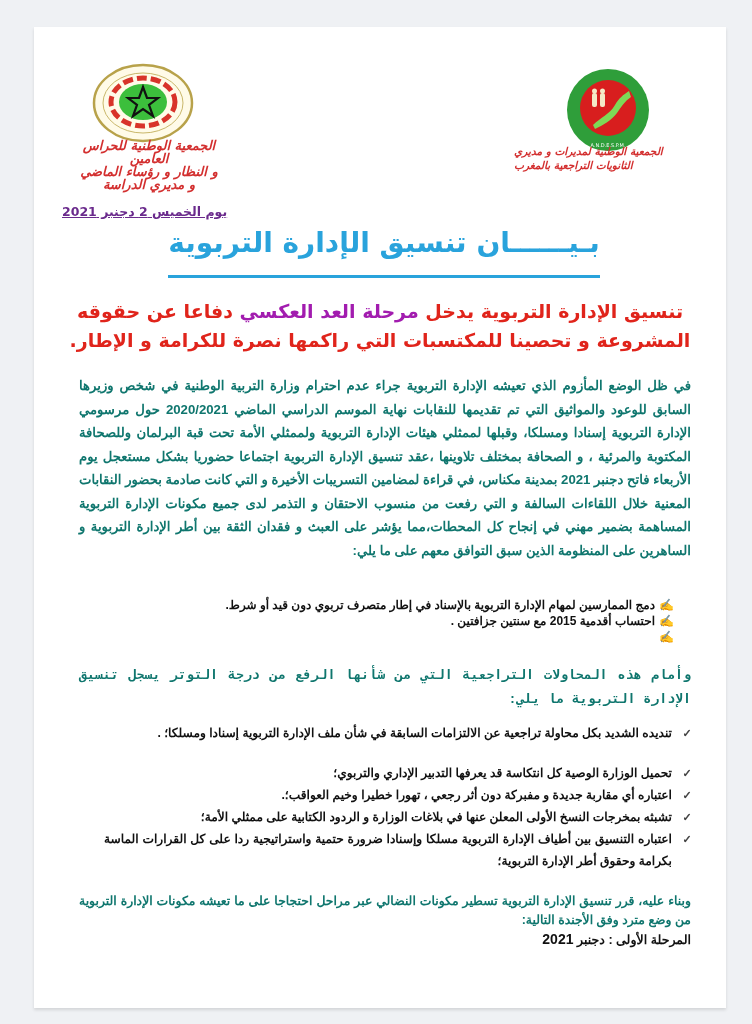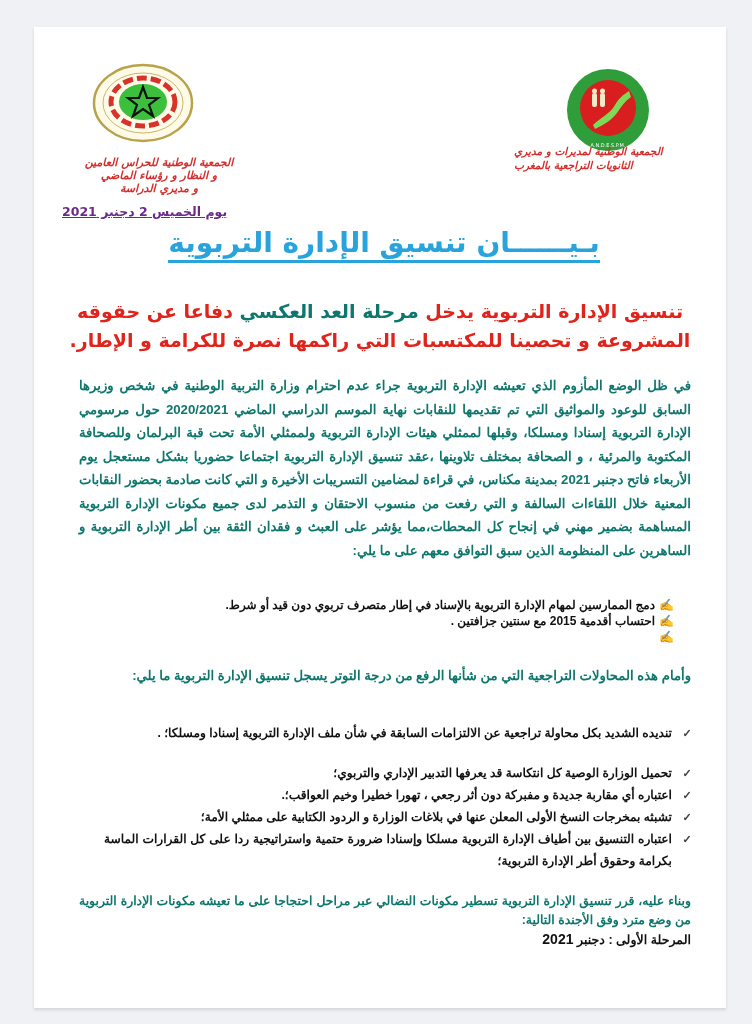--- a/index.html
+++ b/index.html
@@ -33,31 +33,30 @@
     }
     .logo-right {
       position: absolute;
       left: 531px;
       top: 40px;
       width: 86px;
       height: 86px;
     }
     .org-left {
       position: absolute;
-      left: 40px;
+      left: 30px;
       top: 112px;
       width: 170px;
       text-align: center;
       direction: rtl;
       color: #d32f2f;
       font-weight: bold;
       font-style: italic;
-      font-size: 11px;
+      font-size: 13px;
       line-height: 13px;
-      margin-top: 17px;
     }
     .org-right {
       position: absolute;
       left: 480px;
       top: 117px;
       width: 190px;
       text-align: left;
       direction: rtl;
       color: #d32f2f;
       font-weight: bold;
@@ -83,36 +82,36 @@
       text-align: center;
       direction: rtl;
       color: #29a3dc;
       font-weight: bold;
       font-size: 28px;
       line-height: 36px;
       letter-spacing: 0.5px;
     }
     .main-title span {
       border-bottom: 3px solid #29a3dc;
-      padding-bottom: 1px;
+      padding-bottom: 16px;
     }
     .headline {
       position: absolute;
       left: 10px;
       top: 270px;
       width: 672px;
       text-align: center;
       direction: rtl;
       color: #e0241b;
       font-weight: bold;
       font-size: 19px;
       line-height: 29px;
     }
     .headline .green {
-      color: #0f766e;
+      color: #a21caf;
     }
     .body-text {
       position: absolute;
       left: 45px;
       width: 612px;
       direction: rtl;
       text-align: justify;
       color: #0f766e;
       font-weight: bold;
       font-size: 13.2px;
@@ -254,21 +253,21 @@
     </li>
     <li>
       <span class="pen-icon">✍</span>
       <span>احتساب أقدمية 2015 مع سنتين جزافتين .</span>
     </li>
     <li>
       <span class="pen-icon">✍</span>
     </li>
   </ul>
 
-  <p class="body-text p2" style="margin:0;">وأمام هذه المحاولات التراجعية التي من شأنها الرفع من درجة التوتر يسجل تنسيق الإدارة التربوية ما يلي:</p>
+  <p class="body-text p2" style="margin:0;font-family:Liberation Mono, monospace;">وأمام هذه المحاولات التراجعية التي من شأنها الرفع من درجة التوتر يسجل تنسيق الإدارة التربوية ما يلي:</p>
 
   <ul class="check-list">
     <li class="gap-after">
       <span class="check-icon">✓</span>
       <span class="check-text">تنديده الشديد بكل محاولة تراجعية عن الالتزامات السابقة في شأن ملف الإدارة التربوية إسنادا ومسلكا؛ .</span>
     </li>
     <li>
       <span class="check-icon">✓</span>
       <span class="check-text">تحميل الوزارة الوصية كل انتكاسة  قد يعرفها التدبير الإداري والتربوي؛</span>
     </li>

